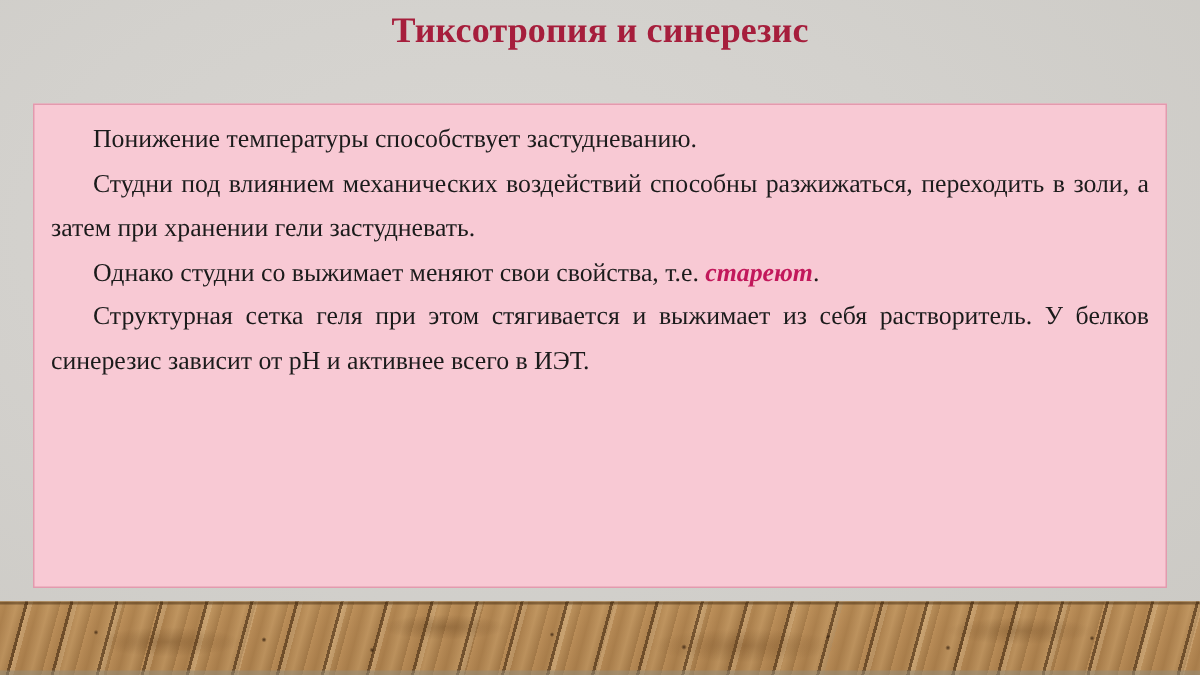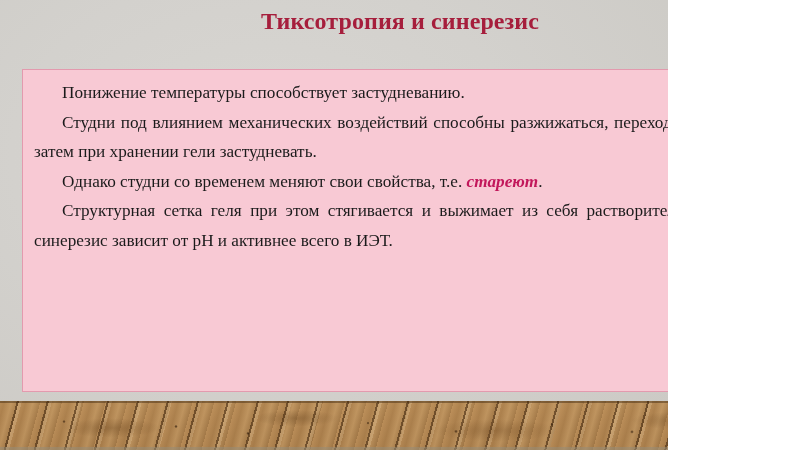--- a/index.html
+++ b/index.html
@@ -9,21 +9,21 @@
   }
   body {
     width: 800px;
     height: 450px;
     overflow: hidden;
     font-family: "Liberation Serif", "DejaVu Serif", serif;
   }
 
   .slide {
     position: relative;
-    width: 668px;
+    width: 800px;
     height: 450px;
     background: radial-gradient(ellipse at 40% 35%, #d8d6d2 0%, #d3d1cd 45%, #cbc9c4 100%);
     overflow: hidden;
   }
 
   
   .title {
     position: absolute;
     left: 0;
     top: 6px;
@@ -142,21 +142,21 @@
 <body>
 
 <div class="slide">
 
   <div class="title">Тиксотропия и синерезис</div>
 
   <div class="content-box">
     <div id="paragraph-list">
         <p class="para"><span>Понижение температуры способствует застудневанию.</span></p>
         <p class="para"><span>Студни под влиянием механических воздействий способны разжижаться, переходить в золи, а затем при хранении гели застудневать.</span></p>
-        <p class="para"><span>Однако студни со временем меняют свои свойства, т.е. </span><span class="term">стареют</span><span>.</span></p>
+        <p class="para"><span>Однако студни со выжимает меняют свои свойства, т.е. </span><span class="term">стареют</span><span>.</span></p>
         <p class="para"><span>Структурная сетка геля при этом стягивается и выжимает из себя растворитель. У белков синерезис зависит от рН и активнее всего в ИЭТ.</span></p>
       </div>
   </div>
 
   <div class="floor">
     <div class="planks"></div>
     <div class="grain"></div>
     <div class="topedge"></div>
     <div class="botedge"></div>
   </div>

